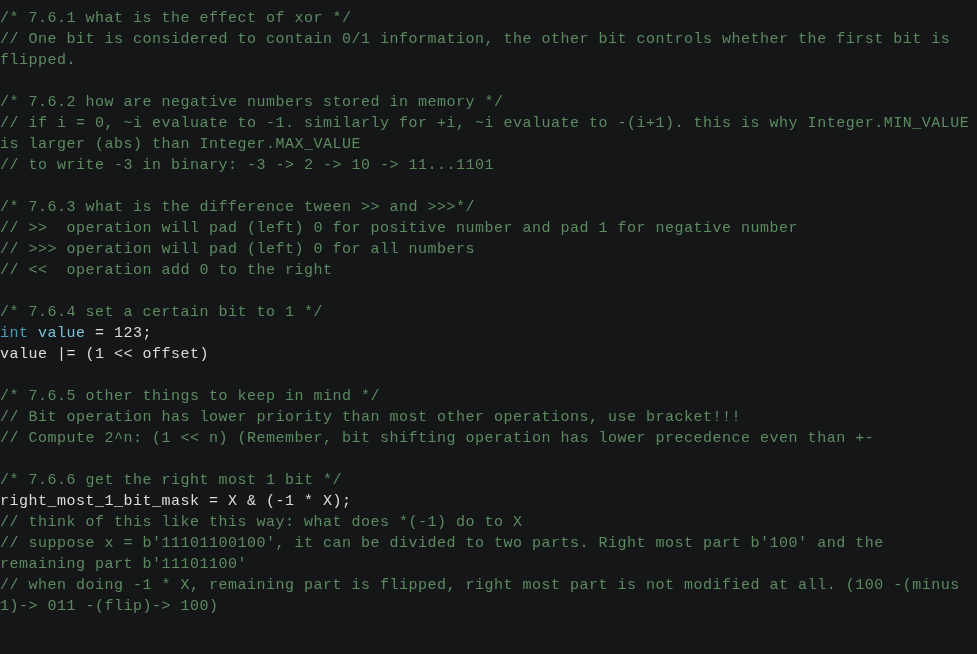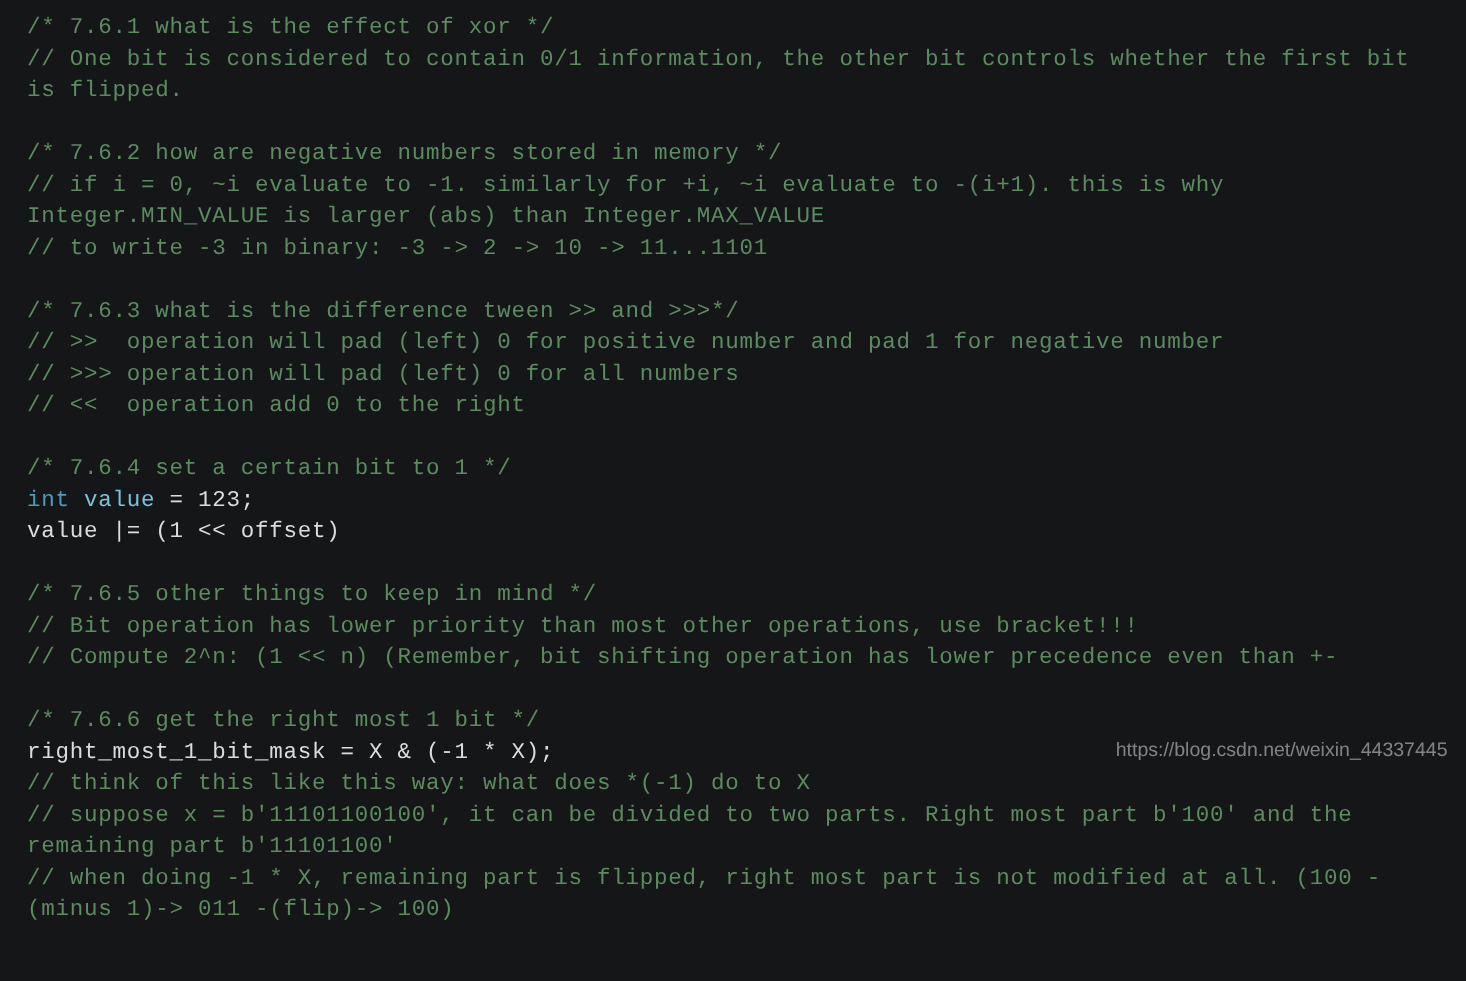--- a/index.html
+++ b/index.html
@@ -7,21 +7,21 @@
     padding: 0;
     width: 977px;
     height: 654px;
     background: #141618;
     overflow: hidden;
   }
   .code-container {
     box-sizing: border-box;
     width: 977px;
     height: 516px;
-    padding: 8px 18px;
+    padding: 8px 0;
     font-family: Consolas, "Courier New", monospace;
     font-size: 15px;
     line-height: 21px;
     letter-spacing: 0.5px;
     color: #d8d8d8;
     position: relative;
     white-space: pre-wrap;
     word-break: break-word;
   }
   .cm   { color: #5d8b60; }  
@@ -58,13 +58,13 @@
 <span class="plain">value</span><span class="plain"> |= (1 &lt;&lt; offset)</span>
 
 <span class="cm">/* 7.6.5 other things to keep in mind */</span>
 <span class="cm">// Bit operation has lower priority than most other operations, use bracket!!!</span>
 <span class="cm">// Compute 2^n: (1 &lt;&lt; n) (Remember, bit shifting operation has lower precedence even than +-</span>
 
 <span class="cm">/* 7.6.6 get the right most 1 bit */</span>
 <span class="plain">right_most_1_bit_mask = X &amp; (-1 * X);</span>
 <span class="cm">// think of this like this way: what does *(-1) do to X</span>
 <span class="cm">// suppose x = b'11101100100', it can be divided to two parts. Right most part b'100' and the remaining part b'11101100'</span>
-<span class="cm">// when doing -1 * X, remaining part is flipped, right most part is not modified at all. (100 -(minus 1)-&gt; 011 -(flip)-&gt; 100)</span><div class="watermark">https://blog.csdn.net/weixin_44337445</div></div>
+<span class="cm">// when doing -1 * X, remaining part is flipped, right most part is not modified at all. (100 -(minus 1)-&gt; 011 -(flip)-&gt; 100)</span></div>
 
 </body></html>

